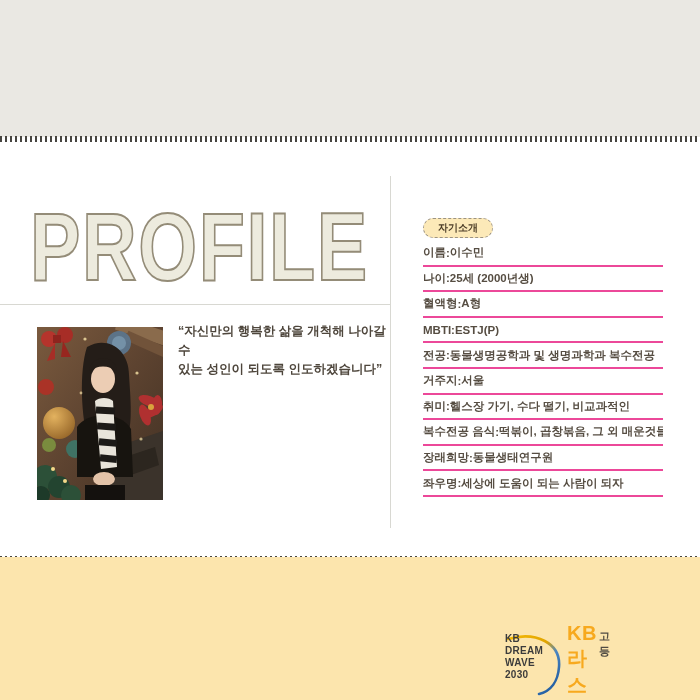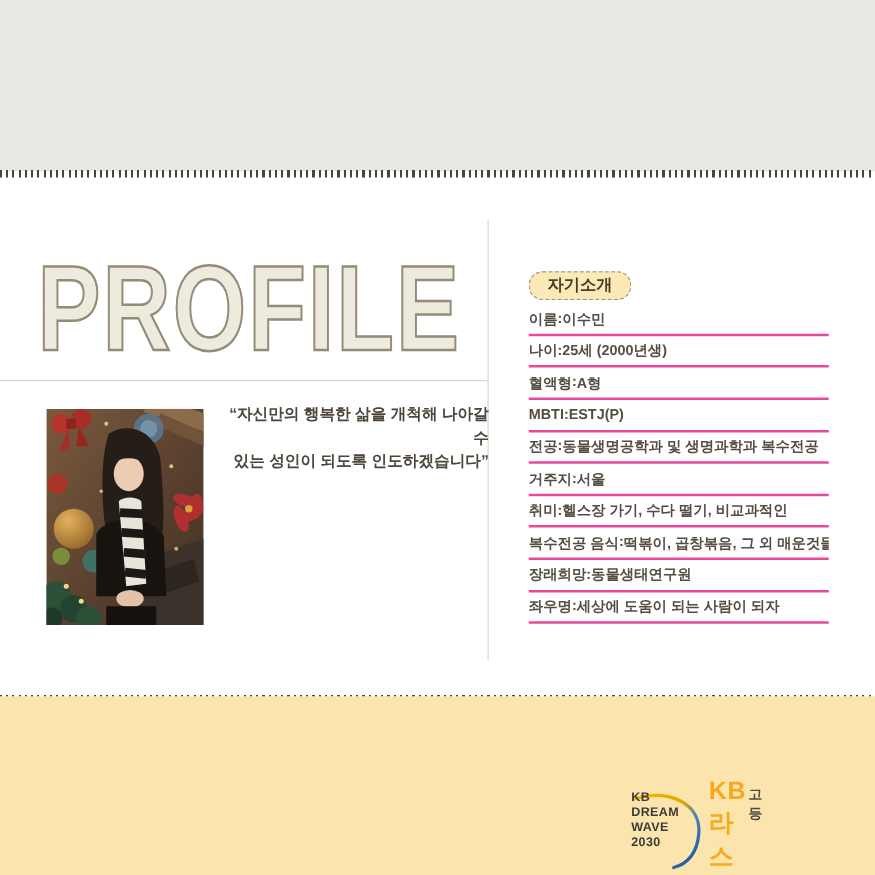--- a/index.html
+++ b/index.html
@@ -22,28 +22,28 @@
   
   .rule-h{position:absolute;left:0;top:304px;width:390px;height:1px;background:#D8D8D2;}
   .rule-v{position:absolute;left:390px;top:176px;width:1px;height:352px;background:#D8D8D2;}
 
   
   .photo{position:absolute;left:37px;top:327px;width:126px;height:173px;overflow:hidden;}
   .photo svg{display:block;}
 
   
   .intro{position:absolute;left:178px;top:322px;width:213px;color:#4E463C;
-    font-size:12.5px;line-height:19px;word-break:keep-all;text-align:right;}
+    font-size:12.5px;line-height:19px;word-break:keep-all;}
   .intro .quote{font-weight:bold;white-space:pre-line;}
   .intro .body{font-weight:500;white-space:pre-line;}
 
   
   .card{position:absolute;left:423px;top:217px;width:240px;}
   .badge{display:inline-block;background:#FCE9B8;border:1.5px dashed #9C9383;border-radius:11px;
-    padding:3px 14px 4px 14px;font-size:13px;font-weight:bold;color:#4A3B26;line-height:1.1;}
+    padding:3px 14px 4px 14px;font-size:10px;font-weight:bold;color:#4A3B26;line-height:1.1;}
   .rows{margin-top:3px;}
   .row{height:23.6px;display:flex;align-items:center;border-bottom:2px solid #ec4899;
     font-size:11.5px;font-weight:bold;color:#564D42;white-space:nowrap;overflow:hidden;}
 
   
   .logo{position:absolute;left:498px;top:633px;width:66px;height:62px;}
   .logo svg{position:absolute;left:0;top:0;}
   .logo-text{position:absolute;left:7px;top:0;font-size:10px;font-weight:bold;color:#3B3B3B;
     line-height:12px;letter-spacing:0.3px;white-space:pre-line;}
   .brand{position:absolute;left:567px;top:622px;display:flex;align-items:baseline;}

